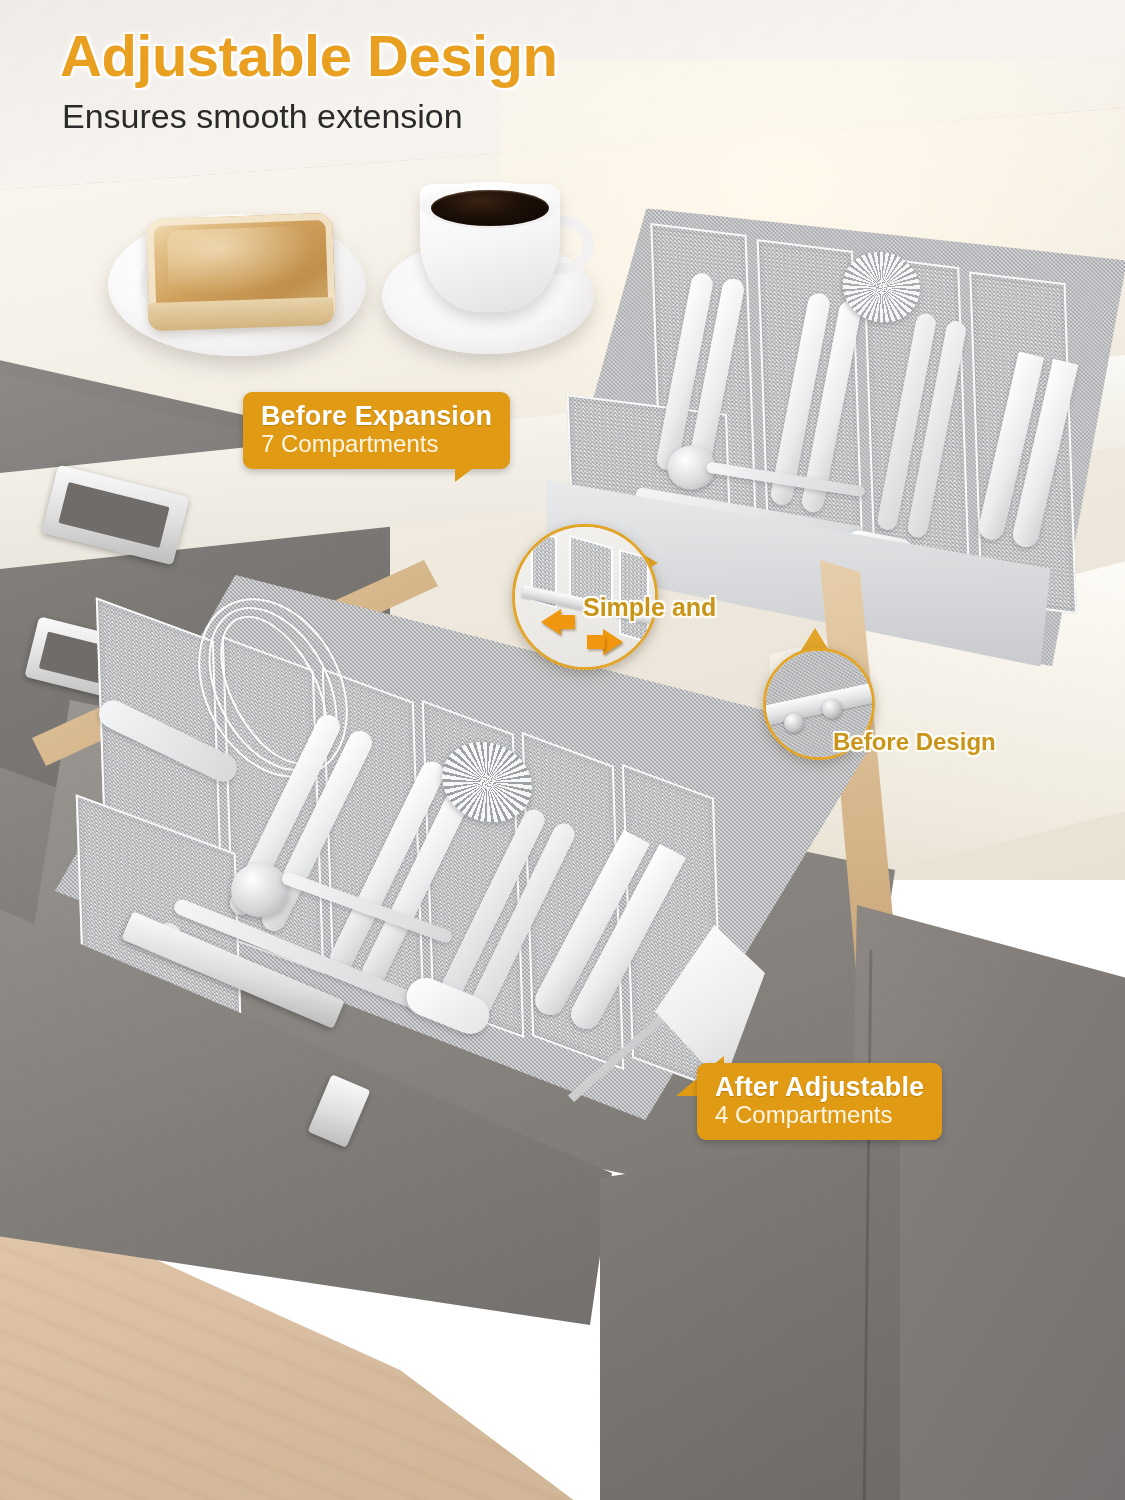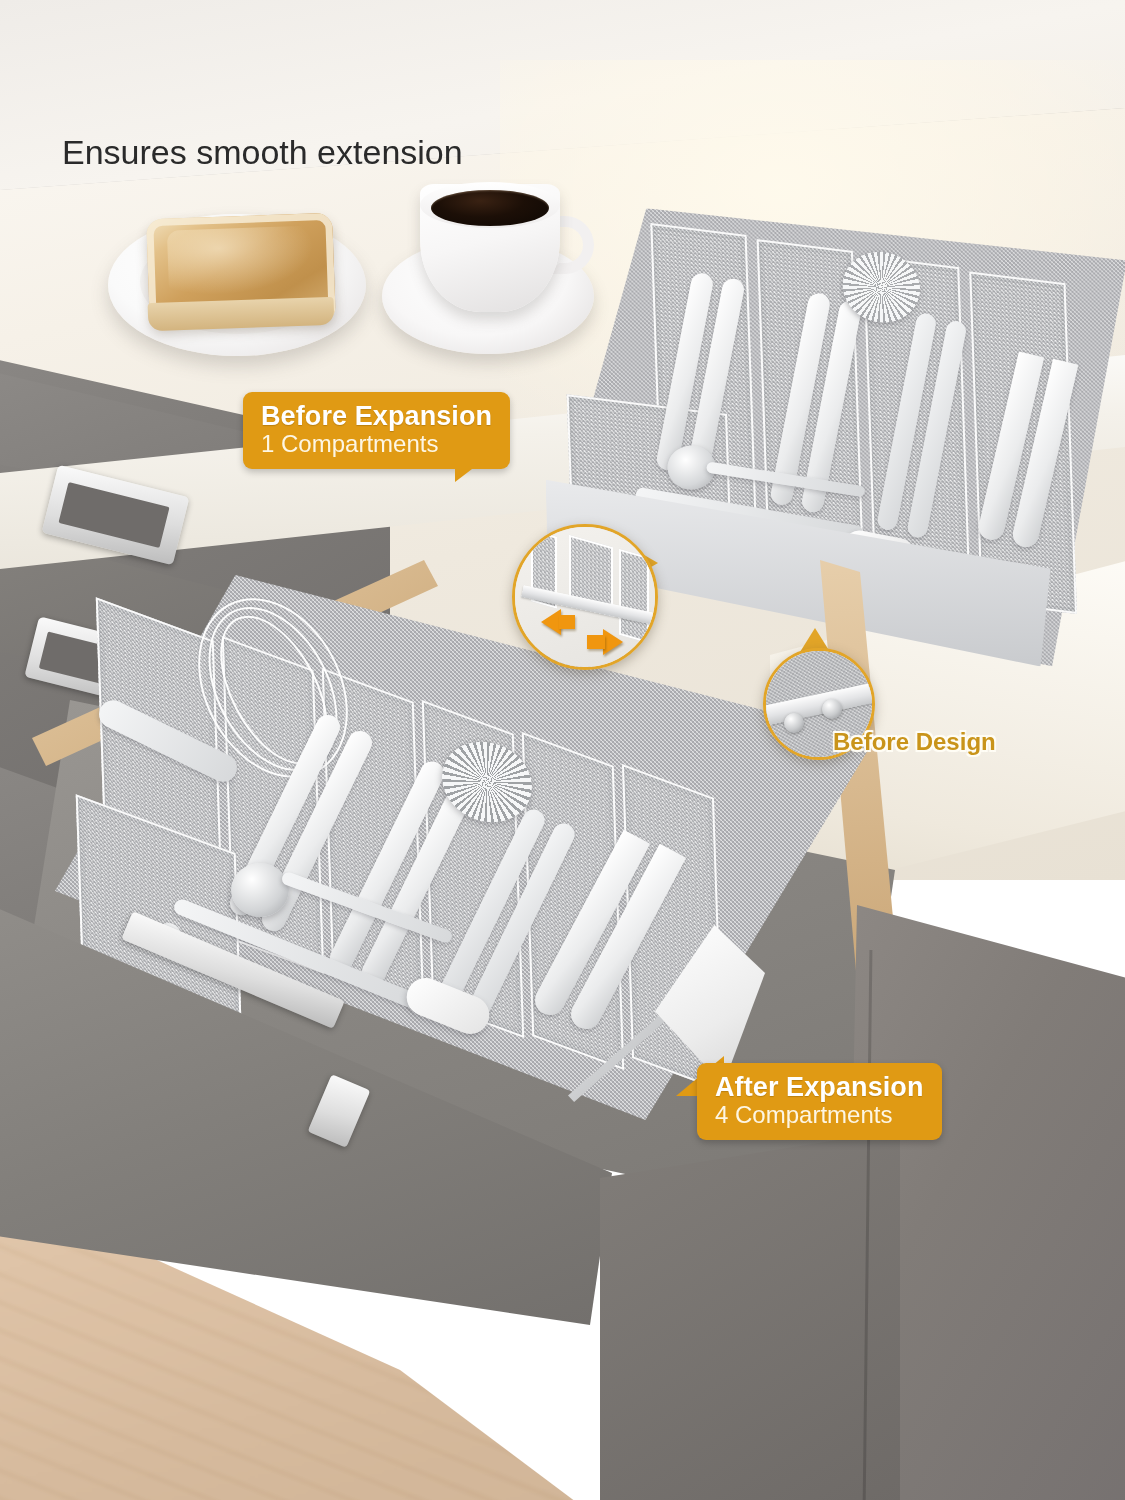--- a/index.html
+++ b/index.html
@@ -301,21 +301,21 @@
   .title {
     position:absolute; left:60px; top:22px;
     font-size:58px; font-weight:bold; color:#e9a021; letter-spacing:-.5px;
     text-shadow:
       -2px -2px 0 #ffffff, 2px -2px 0 #ffffff,
       -2px  2px 0 #ffffff, 2px  2px 0 #ffffff,
        0 0 10px rgba(255,255,255,.95);
   }
   .subtitle {
     position:absolute; left:62px; top:97px;
-    font-size:34px; color:#2a2a2a; font-weight:normal;margin-top:36px;
+    font-size:34px; color:#2a2a2a; font-weight:normal;
   }
 </style>
 </head>
 <body>
 
 <div id="stage">
 
   <div class="wall"></div>
   <div class="wall-right"></div>
   <div class="backsplash"></div>
@@ -467,31 +467,33 @@
     <div class="rail" style="position:absolute; left:-6px; top:42px; width:130px; height:20px; transform:rotate(-12deg);"></div>
     <div style="position:absolute; left:18px; top:62px; width:20px; height:20px; border-radius:50%;
                 background:radial-gradient(circle at 34% 30%,#ffffff,#c9cbcd 55%,#8d8f92);
                 box-shadow:0 1px 3px rgba(60,60,60,.45);"></div>
     <div style="position:absolute; left:56px; top:48px; width:20px; height:20px; border-radius:50%;
                 background:radial-gradient(circle at 34% 30%,#ffffff,#c9cbcd 55%,#8d8f92);
                 box-shadow:0 1px 3px rgba(60,60,60,.45);"></div>
   </div>
 
   <div class="gold-label" style="left:583px; top:592px; font-size:25px;">
+    <div>Simple and</div>
   </div>
 
   <div class="gold-label" style="left:833px; top:728px; font-size:24px;">Before Design</div>
 
   <div class="badge" style="left:243px; top:392px;">
     <div class="b1">Before Expansion</div>
-    <div class="b2">1 Compartments</div>
+    <div class="b2">7 Compartments</div>
   </div>
   <div class="badge-tail" style="left:455px; top:440px; border-left:55px solid #e09a14; border-bottom:42px solid transparent; border-top:0;"></div>
 
   <div class="badge-tail" style="left:676px; top:1056px; border-right:48px solid #e09a14; border-top:40px solid transparent; border-bottom:0;"></div>
   <div class="badge" style="left:697px; top:1063px;">
-    <div class="b1">After Expansion</div>
+    <div class="b1">After Adjustable</div>
     <div class="b2">4 Compartments</div>
   </div>
 
+  <div class="title">Adjustable Design</div>
   <div class="subtitle">Ensures smooth extension</div>
 
 </div>
 
 </body></html>

